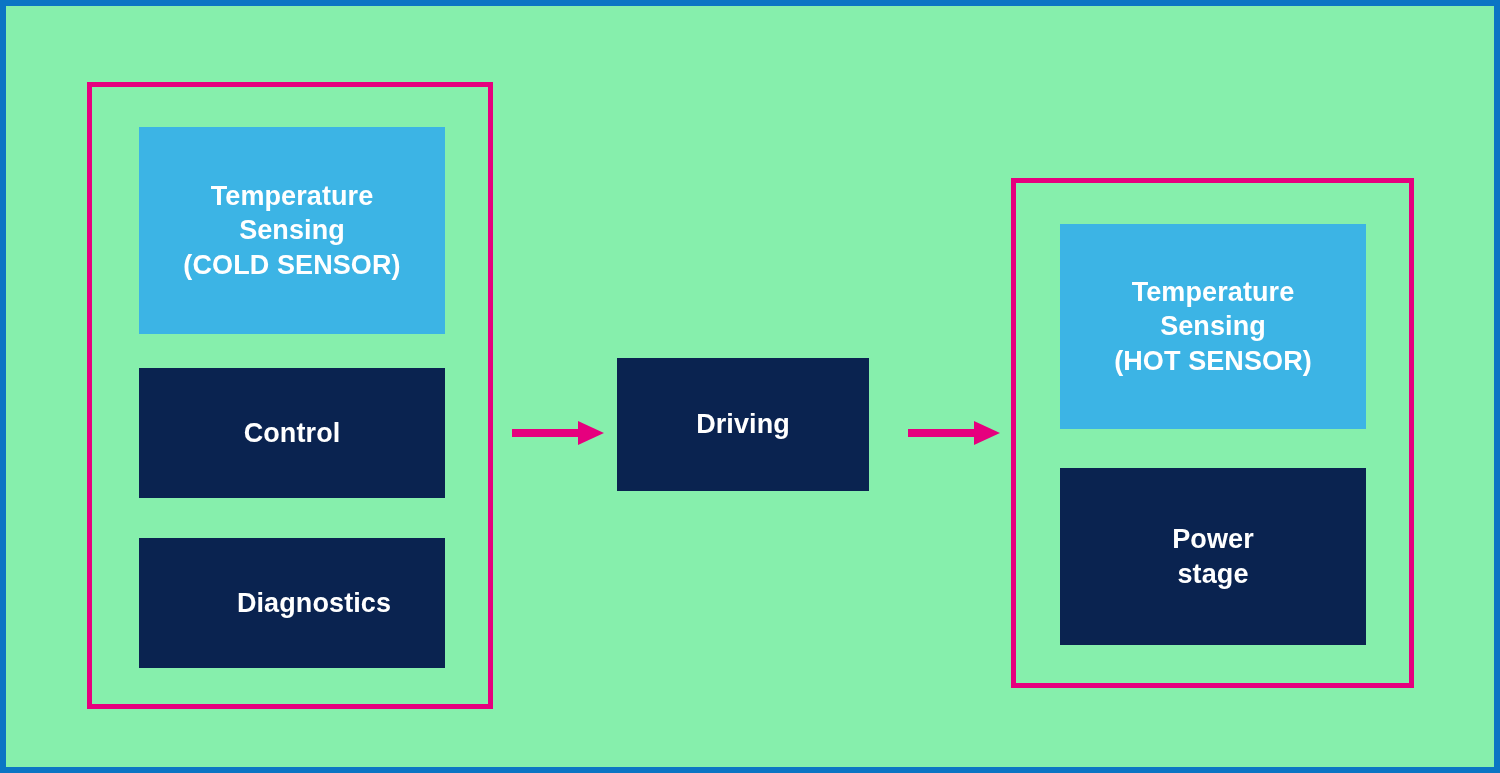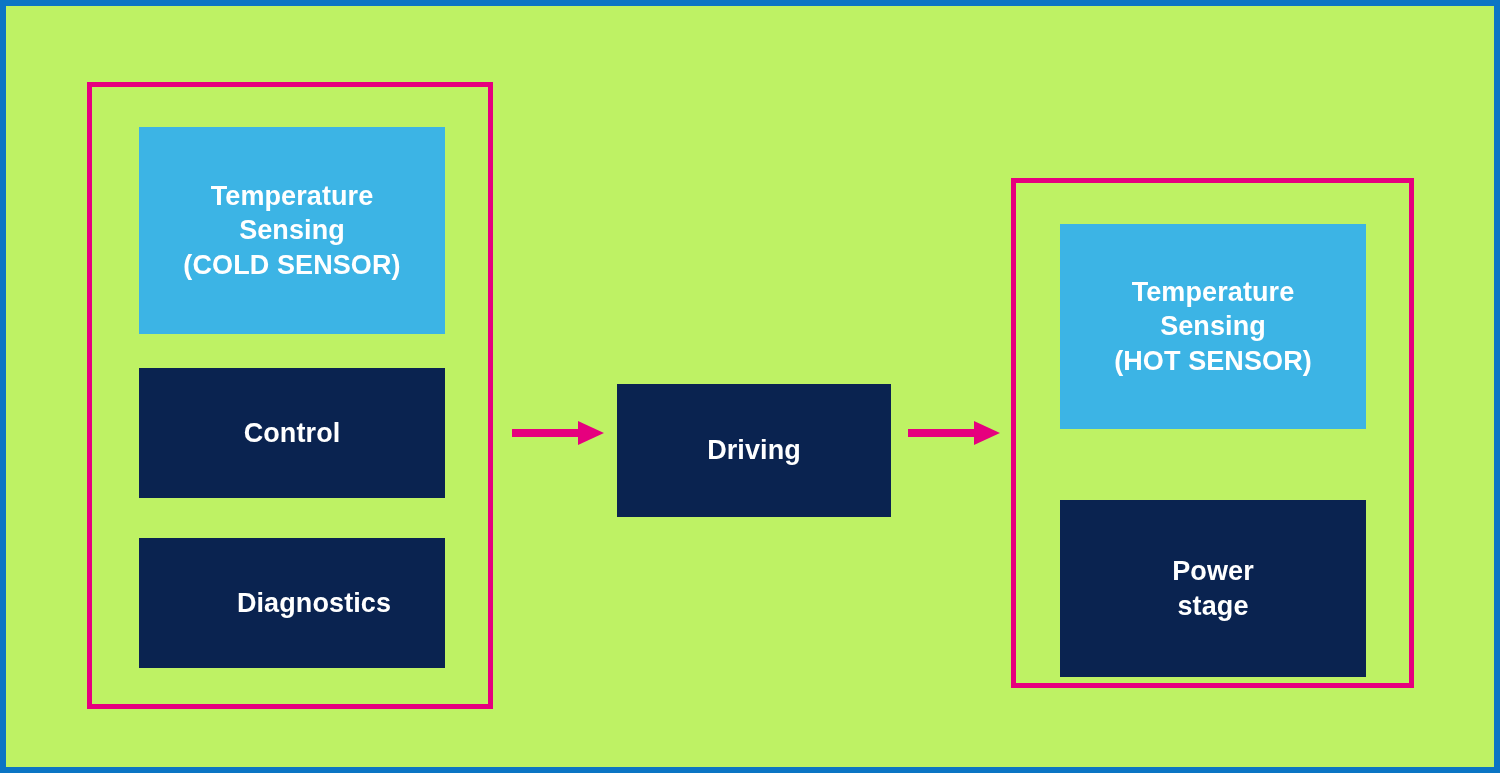--- a/index.html
+++ b/index.html
@@ -4,21 +4,21 @@
 <style>
   html, body {
     margin: 0;
     padding: 0;
     background: #ffffff;
   }
   #canvas {
     position: relative;
     width: 1500px;
     height: 773px;
-    background: #bef264;
+    background: #86efac;
     box-sizing: border-box;
     border: 6px solid #0b75c4;
     overflow: hidden;
     font-family: "Liberation Sans", sans-serif;
   }
   
   .group-frame {
     position: absolute;
     box-sizing: border-box;
     border: 5px solid #e6007e;
@@ -58,27 +58,27 @@
   #block-cold-sensor {
     left: 133px; top: 121px; width: 306px; height: 207px;
   }
   #block-control {
     left: 133px; top: 362px; width: 306px; height: 130px;
   }
   #block-diagnostics {
     left: 133px; top: 532px; width: 306px; height: 130px; padding-left: 48px;
   }
   #block-driving {
-    left: 611px; top: 378px; width: 274px; height: 133px;
+    left: 611px; top: 352px; width: 252px; height: 133px;
   }
   #block-hot-sensor {
     left: 1054px; top: 218px; width: 306px; height: 205px;
   }
   #block-power-stage {
-    left: 1054px; top: 462px; width: 306px; height: 177px; margin-top: 32px;
+    left: 1054px; top: 462px; width: 306px; height: 177px;
   }
   
   .arrow {
     position: absolute;
     height: 36px;
   }
   #arrow-control-to-driving {
     left: 506px; top: 409px; width: 92px;
   }
   #arrow-driving-to-power {

